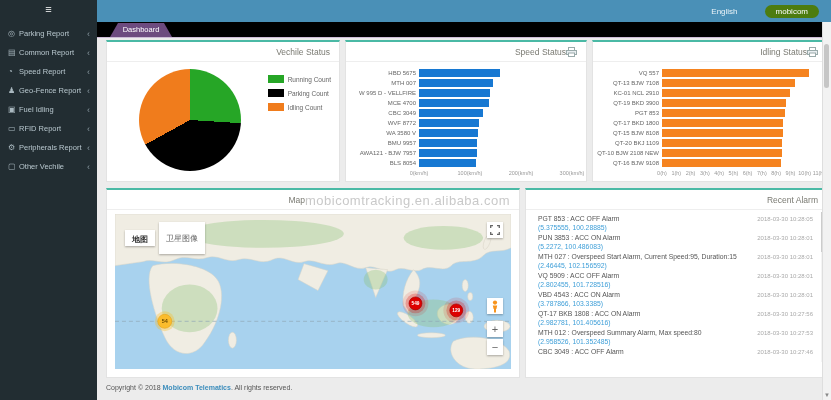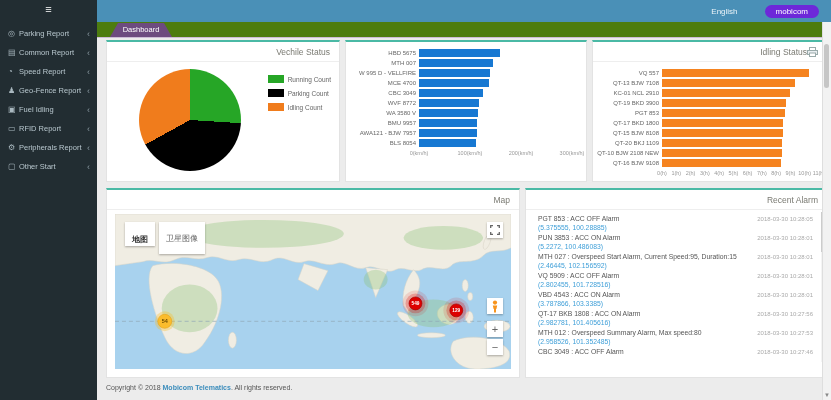--- a/index.html
+++ b/index.html
@@ -11,22 +11,22 @@
   .hamburger{color:#fff;text-align:center;font-size:11px;line-height:18px;height:18px;cursor:pointer;}
   .side-nav{margin-top:6px;}
   .side-item{display:flex;align-items:center;height:19px;padding:0 7px 0 8px;color:#b8c7ce;font-size:7.5px;cursor:pointer;}
   .side-item .icon{width:11px;font-size:8px;color:#a9b8bf;flex:none;}
   .side-item .lbl{flex:1;white-space:nowrap;overflow:hidden;}
   .side-item .chev{color:#8a9aa2;font-size:9px;}
 
   
   .topbar{position:absolute;left:97px;top:0;right:0;height:22px;background:#4a90b7;display:flex;align-items:center;justify-content:flex-end;z-index:4;}
   .lang{color:#eaf3f8;font-size:8px;margin-right:27px;cursor:pointer;}
-  .account-btn{background:#6d28d9;color:#fff;font-size:8px;border:none;border-radius:8px;padding:2px 11px;margin-right:12px;cursor:pointer;font-family:inherit;}
-  .tabbar{position:absolute;left:97px;top:22px;right:8px;height:15px;background:#4d7c0f;border-bottom:1px solid #cdbcd6;z-index:4;}
+  .account-btn{background:#4d7c0f;color:#fff;font-size:8px;border:none;border-radius:8px;padding:2px 11px;margin-right:12px;cursor:pointer;font-family:inherit;}
+  .tabbar{position:absolute;left:97px;top:22px;right:8px;height:15px;background:#000000;border-bottom:1px solid #cdbcd6;z-index:4;}
   .tab{position:absolute;left:13px;top:1px;height:14px;width:62px;background:#6d4b7f;color:#fff;font-size:7.5px;line-height:14px;text-align:center;clip-path:polygon(8px 0,54px 0,62px 14px,0 14px);cursor:pointer;}
 
   
   .panel{position:absolute;background:#fff;border:1px solid #e3e3e3;border-top:2px solid #4ab9a5;box-sizing:border-box;}
   .panel-hd{display:flex;align-items:center;justify-content:flex-end;padding:4px 9px 3px 9px;border-bottom:1px solid #eee;height:12px;}
   .panel-title{font-size:8.5px;color:#7a7a72;white-space:nowrap;}
   .print{cursor:pointer;line-height:0;}
   #p-vehicle{left:106px;top:40px;width:234px;height:142px;}
   #p-speed{left:345px;top:40px;width:242px;height:142px;}
   #p-idling{left:592px;top:40px;width:236px;height:142px;}
@@ -56,21 +56,21 @@
   .axis{position:relative;height:10px;}
   .sp-axis{margin-left:73px;margin-right:14px;}
   .id-axis{margin-left:69px;margin-right:8px;}
   .axis span{position:absolute;top:2px;transform:translateX(-50%);font-size:5.5px;color:#999;white-space:nowrap;}
 
   
   .watermark{font-size:13px;color:#c9c9c9;letter-spacing:.5px;white-space:nowrap;}
   .map-canvas{position:absolute;left:8px;right:8px;top:24px;bottom:8px;background:#a8d2ee;overflow:hidden;}
   .map-canvas svg.basemap{position:absolute;left:0;top:0;width:100%;height:100%;}
   .mc{position:absolute;background:#fff;border:none;box-shadow:0 1px 2px rgba(0,0,0,.3);cursor:pointer;font-family:inherit;}
-  .mc-maptype{left:10px;top:8px;height:16px;padding:12px 7px;font-size:8px;font-weight:bold;color:#333;}
+  .mc-maptype{left:10px;top:16px;height:16px;padding:4px 7px;font-size:8px;font-weight:bold;color:#333;}
   .mc-sat{left:44px;top:8px;height:32px;padding:0 7px;font-size:8px;color:#666;}
   .mc-full{right:8px;top:8px;width:16px;height:16px;padding:2px;line-height:0;}
   .mc-peg{right:8px;top:84px;width:16px;height:16px;padding:1px;line-height:0;}
   .mc-zin{right:8px;bottom:32px;width:16px;height:16px;font-size:11px;color:#666;padding:0;line-height:14px;}
   .mc-zout{right:8px;bottom:14px;width:16px;height:16px;font-size:11px;color:#666;padding:0;line-height:14px;}
 
   
   .alarm-bd{position:relative;height:164px;overflow:hidden;padding:5px 14px 0 12px;box-sizing:border-box;}
   .alarm-row{margin-bottom:2px;}
   .alarm-top{display:flex;justify-content:space-between;align-items:baseline;}
@@ -133,21 +133,21 @@
         </div>
 
         <div class="side-item">
           <span class="icon">⚙</span>
           <span class="lbl">Peripherals Report</span>
           <span class="chev">‹</span>
         </div>
 
         <div class="side-item">
           <span class="icon">▢</span>
-          <span class="lbl">Other Start</span>
+          <span class="lbl">Other Vechile</span>
           <span class="chev">‹</span>
         </div>
       </nav>
   </aside>
 
   <header class="topbar">
     <span class="lang">English</span>
     <button class="account-btn">mobicom</button>
   </header>
 
@@ -175,20 +175,30 @@
 
           <div class="legend-row">
             <span class="legend-swatch" style="background: rgb(240, 124, 28);"></span>
             <span class="legend-lbl">Idling Count</span>
           </div>
         </div>
     </div>
   </section>
 
   <section class="panel" id="p-speed">
+    <div class="panel-hd">
+      <span class="panel-title">Speed Status</span>
+      <span class="print">
+        <svg width="11" height="10" viewBox="0 0 11 10">
+            <rect x="2.5" y="0.5" width="6" height="3" fill="#fff" stroke="#9aa"></rect>
+            <rect x="0.5" y="3.5" width="10" height="4" fill="#e8edf0" stroke="#9aa"></rect>
+            <rect x="2.5" y="6" width="6" height="3.5" fill="#fff" stroke="#9aa"></rect>
+          </svg>
+      </span>
+    </div>
     <div class="bars blue">
       <div class="rows">
 
           <div class="bar-row">
             <span class="bar-lbl sp-lbl">HBD 5675</span>
             <span class="bar-track sp-track">
               <span class="bar-fill" style="width: 53%;"></span>
             </span>
           </div>
 
@@ -363,20 +373,21 @@
           <span style="left: 81.8%;">9(h)</span>
           <span style="left: 90.9%;">10(h)</span>
           <span style="left: 100%;">11(h)</span>
         </div>
     </div>
   </section>
 
   <section class="panel" id="p-map">
     <div class="panel-hd">
       <span class="panel-title">Map</span>
+      <span class="watermark">mobicomtracking.en.alibaba.com</span>
     </div>
     <div class="map-canvas">
       <svg class="basemap" viewBox="0 0 398 156" preserveAspectRatio="none">
 
         <g fill="#f0ede3" stroke="#d8d4c6" stroke-width="0.5">
           <path d="M0 0 H398 V34 C388 40 378 34 370 42 C360 52 345 44 338 52 C330 60 318 50 308 56 C300 60 290 52 282 56 C272 62 262 50 252 54 C240 58 232 46 222 50 C210 54 200 44 190 48 C178 52 170 40 158 46 C146 52 136 42 124 46 C112 50 104 40 92 44 C80 48 72 40 60 46 C48 52 38 44 28 48 L0 52 Z"></path>
           <path d="M252 54 L274 56 L262 84 Z"></path>
           <path d="M190 50 L214 57 L204 77 L184 66 Z"></path>
           <path d="M38 52 C60 46 96 52 104 68 C112 84 104 112 88 132 C76 146 58 142 50 124 C40 102 28 64 38 52 Z"></path>
           <ellipse cx="118" cy="127" rx="4" ry="8"></ellipse>

